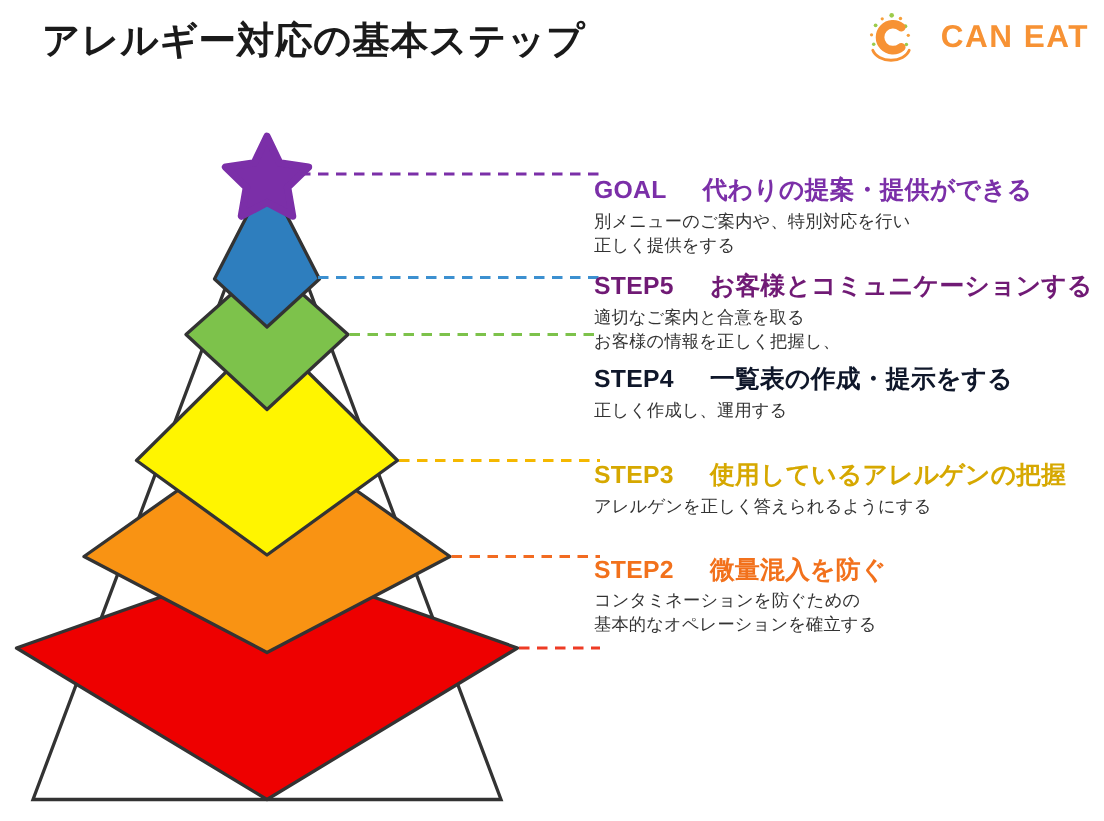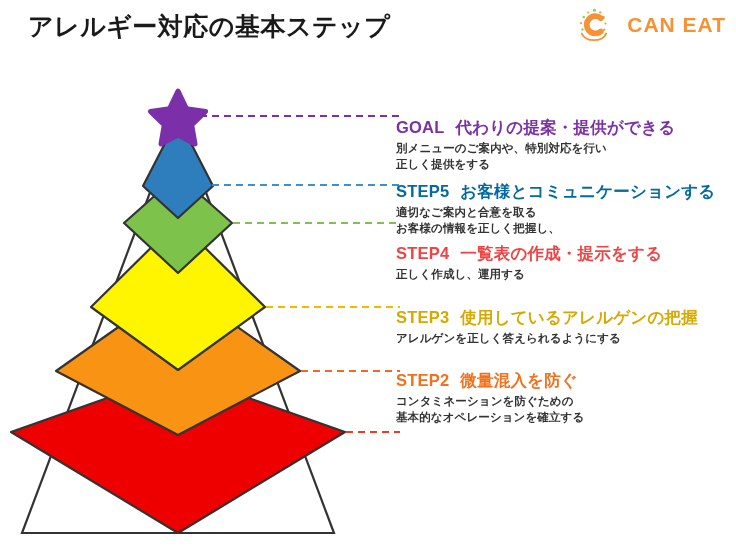--- a/index.html
+++ b/index.html
@@ -68,24 +68,24 @@
     width: 340px;
   }
   .step-heading {
     font-size: 16.5px;
     font-weight: 700;
     white-space: nowrap;
     line-height: 1.25;
     margin: 0 0 2px 0;
     letter-spacing: 0.2px;
   }
-  .step-heading .step-label { margin-right: 11px; text-align: right; }
+  .step-heading .step-label { margin-right: 24px; text-align: right; }
   .step-desc {
     font-size: 11.5px;
-    font-weight: 700;
+    font-weight: 400;
     color: #333333;
     line-height: 1.42;
     white-space: nowrap;
     letter-spacing: 0.1px;
   }
 </style>
 </head>
 <body>
 
 <div id="header">
@@ -162,29 +162,29 @@
 
   <div class="step-block" style="top:117px;">
     <div class="step-heading" style="color: rgb(123, 47, 168);">
       <span class="step-label">GOAL</span><span class="step-title">代わりの提案・提供ができる</span>
     </div>
     <div class="step-desc">別メニューのご案内や、特別対応を行い</div>
     <div class="step-desc">正しく提供をする</div>
   </div>
 
   <div class="step-block" style="top:181px;">
-    <div class="step-heading" style="color: #0369a1;">
+    <div class="step-heading" style="color: #701a75;">
       <span class="step-label">STEP5</span><span class="step-title">お客様とコミュニケーションする</span>
     </div>
     <div class="step-desc">適切なご案内と合意を取る</div>
     <div class="step-desc">お客様の情報を正しく把握し、</div>
   </div>
 
   <div class="step-block" style="top:243px;">
-    <div class="step-heading" style="color: #ef4444;">
+    <div class="step-heading" style="color: #0f172a;">
       <span class="step-label">STEP4</span><span class="step-title">一覧表の作成・提示をする</span>
     </div>
     <div class="step-desc">正しく作成し、運用する</div>
   </div>
 
   <div class="step-block" style="top:307px;">
     <div class="step-heading" style="color: rgb(214, 168, 0);">
       <span class="step-label">STEP3</span><span class="step-title">使用しているアレルゲンの把握</span>
     </div>
     <div class="step-desc">アレルゲンを正しく答えられるようにする</div>

